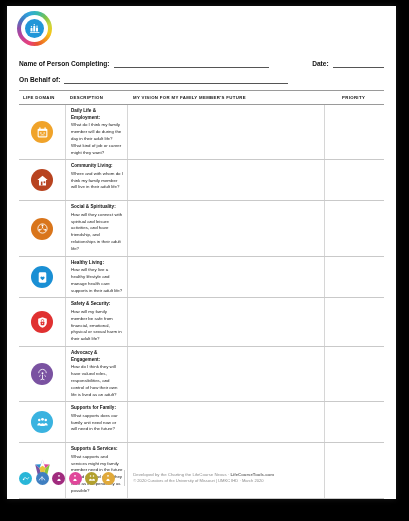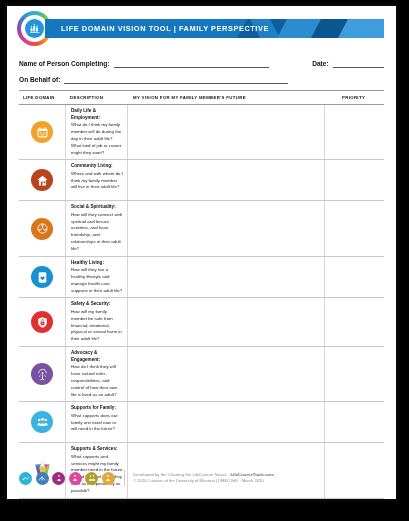--- a/index.html
+++ b/index.html
@@ -246,28 +246,20 @@
           <rect x="8.5" y="6" width="4" height="11" rx="0.6"></rect>
           <rect x="14" y="9" width="4" height="8" rx="0.6"></rect>
           <rect x="2" y="18" width="19" height="1.6" rx="0.6"></rect>
           <circle cx="5" cy="7.5" r="1.4"></circle>
           <circle cx="10.5" cy="3.6" r="1.4"></circle>
           <circle cx="16" cy="6.4" r="1.4"></circle>
         </svg>
       </div>
     </div>
 
-    <div class="header-band">
-      <div class="facet f1"></div>
-      <div class="facet f5"></div>
-      <div class="facet f2"></div>
-      <div class="facet f3"></div>
-      <div class="facet f4"></div>
-      <div class="header-title">LIFE DOMAIN VISION TOOL  |  FAMILY PERSPECTIVE</div>
-    </div>
   </div>
 
   <div class="form-area">
     <div class="form-row">
       <span class="form-label">Name of Person Completing:</span>
       <span class="form-rule rule-name"></span>
       <span class="spacer-mid"></span>
       <span class="form-label">Date:</span>
       <span class="form-rule rule-date"></span>
     </div>

